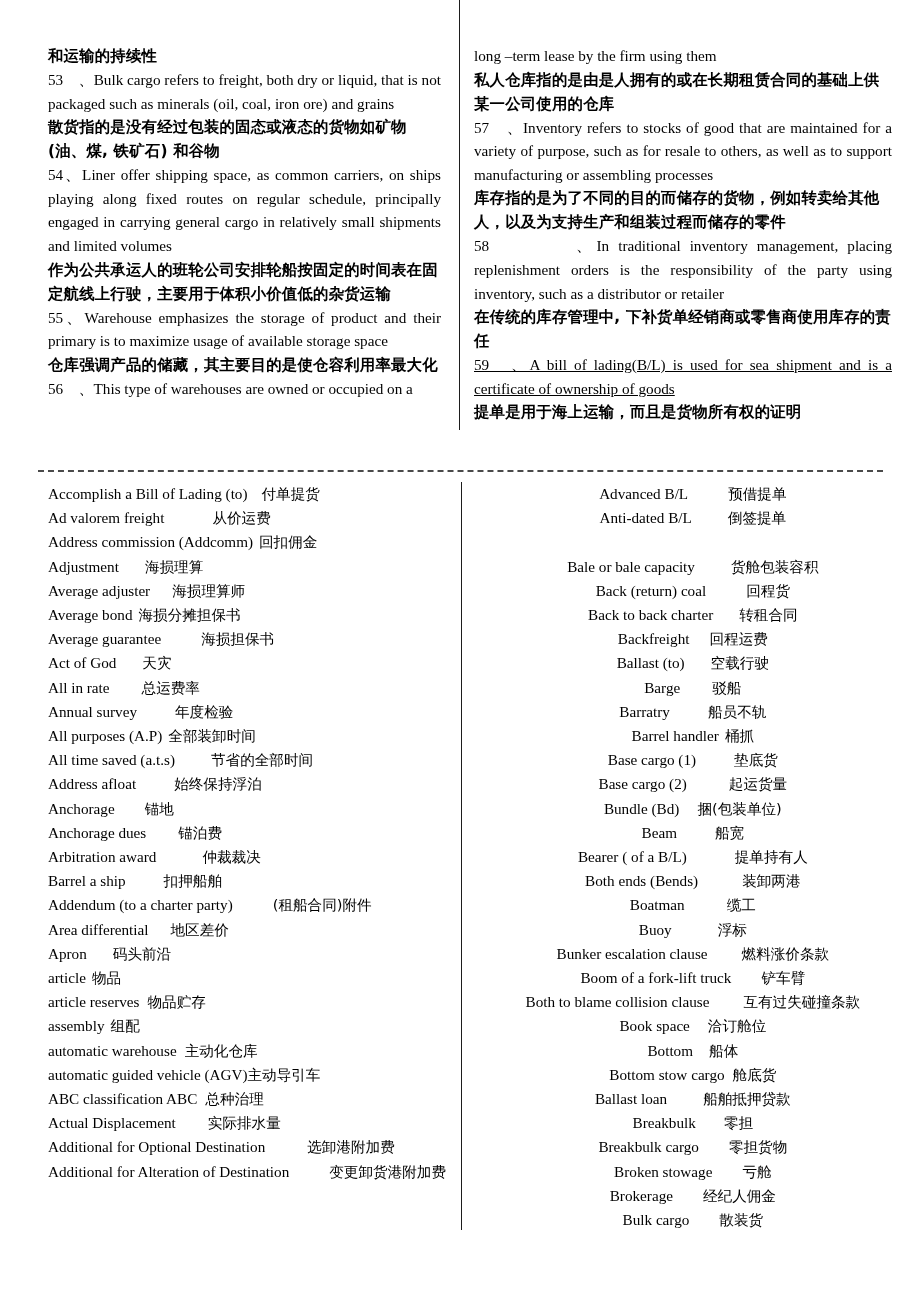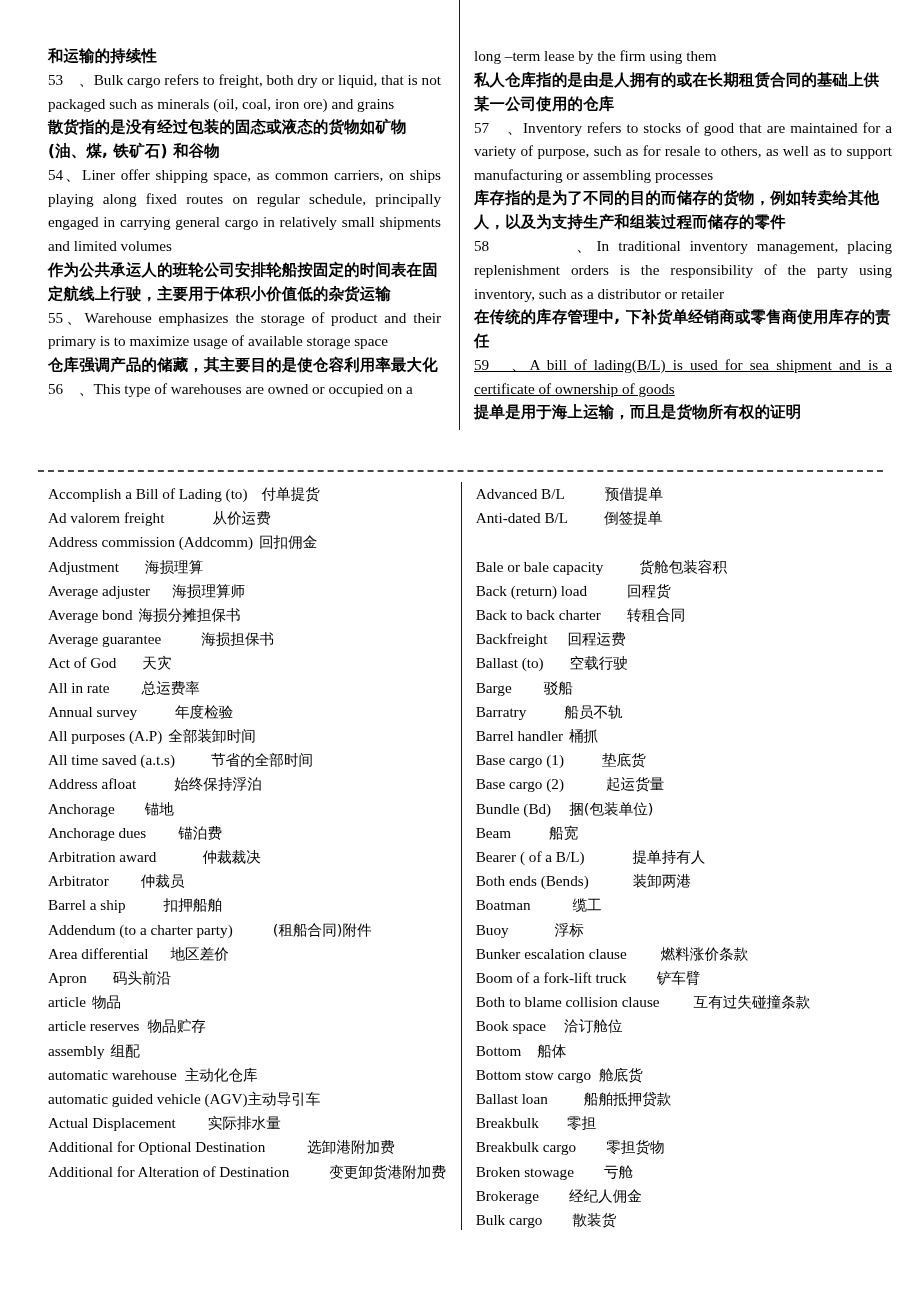--- a/index.html
+++ b/index.html
@@ -89,20 +89,21 @@
     box-sizing: border-box;
     width: 504px;
     padding: 0 10px 0 48px;
   }
   .gloss-col.left {
     border-right: 1.6px solid #1d1d1d;
     min-height: 748px;
   }
   .gloss-col.right {
     padding-left: 14px;
+    text-align: center;
   }
   .gloss-row {
     font-size: 15.2px;
     line-height: 24.2px;
     white-space: nowrap;
     margin: 0;
   }
   .gloss-row.wrap {
     white-space: normal;
   }
@@ -161,40 +162,40 @@
         <div class="gloss-row"><span class="term">Average guarantee</span><span class="gap" style="width: 40px;">&nbsp;</span><span class="def">海损担保书</span></div>
         <div class="gloss-row"><span class="term">Act of God</span><span class="gap" style="width: 26px;">&nbsp;</span><span class="def">天灾</span></div>
         <div class="gloss-row"><span class="term">All in rate</span><span class="gap" style="width: 32px;">&nbsp;</span><span class="def">总运费率</span></div>
         <div class="gloss-row"><span class="term">Annual survey</span><span class="gap" style="width: 38px;">&nbsp;</span><span class="def">年度检验</span></div>
         <div class="gloss-row"><span class="term">All purposes (A.P)</span><span class="gap" style="width: 6px;">&nbsp;</span><span class="def">全部装卸时间</span></div>
         <div class="gloss-row"><span class="term">All time saved (a.t.s)</span><span class="gap" style="width: 36px;">&nbsp;</span><span class="def">节省的全部时间</span></div>
         <div class="gloss-row"><span class="term">Address afloat</span><span class="gap" style="width: 38px;">&nbsp;</span><span class="def">始终保持浮泊</span></div>
         <div class="gloss-row"><span class="term">Anchorage</span><span class="gap" style="width: 30px;">&nbsp;</span><span class="def">锚地</span></div>
         <div class="gloss-row"><span class="term">Anchorage dues</span><span class="gap" style="width: 32px;">&nbsp;</span><span class="def">锚泊费</span></div>
         <div class="gloss-row"><span class="term">Arbitration award</span><span class="gap" style="width: 46px;">&nbsp;</span><span class="def">仲裁裁决</span></div>
-        <div class="gloss-row"><span class="term">Arbitrator</span><span class="gap" style="width: 32px;">&nbsp;</span><span class="def">仲裁员</span></div>
         <div class="gloss-row"><span class="term">Barrel a ship</span><span class="gap" style="width: 38px;">&nbsp;</span><span class="def">扣押船舶</span></div>
         <div class="gloss-row"><span class="term">Addendum (to a charter party)</span><span class="gap" style="width: 40px;">&nbsp;</span><span class="def">(租船合同)附件</span></div>
         <div class="gloss-row"><span class="term">Area differential</span><span class="gap" style="width: 22px;">&nbsp;</span><span class="def">地区差价</span></div>
         <div class="gloss-row"><span class="term">Apron</span><span class="gap" style="width: 26px;">&nbsp;</span><span class="def">码头前沿</span></div>
         <div class="gloss-row"><span class="term">article</span><span class="gap" style="width: 6px;">&nbsp;</span><span class="def">物品</span></div>
         <div class="gloss-row"><span class="term">article reserves</span><span class="gap" style="width: 8px;">&nbsp;</span><span class="def">物品贮存</span></div>
         <div class="gloss-row"><span class="term">assembly</span><span class="gap" style="width: 6px;">&nbsp;</span><span class="def">组配</span></div>
         <div class="gloss-row"><span class="term">automatic warehouse</span><span class="gap" style="width: 8px;">&nbsp;</span><span class="def">主动化仓库</span></div>
         <div class="gloss-row"><span class="term">automatic guided vehicle (AGV)</span><span class="gap" style="width: 0px;">&nbsp;</span><span class="def">主动导引车</span></div>
+        <div class="gloss-row"><span class="term">ABC classification ABC</span><span class="gap" style="width: 8px;">&nbsp;</span><span class="def">总种治理</span></div>
         <div class="gloss-row"><span class="term">Actual Displacement</span><span class="gap" style="width: 32px;">&nbsp;</span><span class="def">实际排水量</span></div>
         <div class="gloss-row"><span class="term">Additional for Optional Destination</span><span class="gap" style="width: 42px;">&nbsp;</span><span class="def">选卸港附加费</span></div>
         <div class="gloss-row wrap"><span class="term">Additional for Alteration of Destination</span><span class="gap" style="width: 40px;">&nbsp;</span><span class="def">变更卸货港附加费</span></div>
       </div>
     <div class="gloss-col right" id="gloss-right">
         <div class="gloss-row"><span class="term">Advanced B/L</span><span class="gap" style="width: 40px;">&nbsp;</span><span class="def">预借提单</span></div>
         <div class="gloss-row"><span class="term">Anti-dated B/L</span><span class="gap" style="width: 36px;">&nbsp;</span><span class="def">倒签提单</span></div>
         <div class="blank-row"></div>
         <div class="gloss-row"><span class="term">Bale or bale capacity</span><span class="gap" style="width: 36px;">&nbsp;</span><span class="def">货舱包装容积</span></div>
-        <div class="gloss-row"><span class="term">Back (return) load</span><span class="gap" style="width: 40px;">&nbsp;</span><span class="def">回程货</span></div>
+        <div class="gloss-row"><span class="term">Back (return) coal</span><span class="gap" style="width: 40px;">&nbsp;</span><span class="def">回程货</span></div>
         <div class="gloss-row"><span class="term">Back to back charter</span><span class="gap" style="width: 26px;">&nbsp;</span><span class="def">转租合同</span></div>
         <div class="gloss-row"><span class="term">Backfreight</span><span class="gap" style="width: 20px;">&nbsp;</span><span class="def">回程运费</span></div>
         <div class="gloss-row"><span class="term">Ballast (to)</span><span class="gap" style="width: 26px;">&nbsp;</span><span class="def">空载行驶</span></div>
         <div class="gloss-row"><span class="term">Barge</span><span class="gap" style="width: 32px;">&nbsp;</span><span class="def">驳船</span></div>
         <div class="gloss-row"><span class="term">Barratry</span><span class="gap" style="width: 38px;">&nbsp;</span><span class="def">船员不轨</span></div>
         <div class="gloss-row"><span class="term">Barrel handler</span><span class="gap" style="width: 6px;">&nbsp;</span><span class="def">桶抓</span></div>
         <div class="gloss-row"><span class="term">Base cargo (1)</span><span class="gap" style="width: 38px;">&nbsp;</span><span class="def">垫底货</span></div>
         <div class="gloss-row"><span class="term">Base cargo (2)</span><span class="gap" style="width: 42px;">&nbsp;</span><span class="def">起运货量</span></div>
         <div class="gloss-row"><span class="term">Bundle (Bd)</span><span class="gap" style="width: 18px;">&nbsp;</span><span class="def">捆(包装单位)</span></div>
         <div class="gloss-row"><span class="term">Beam</span><span class="gap" style="width: 38px;">&nbsp;</span><span class="def">船宽</span></div>

